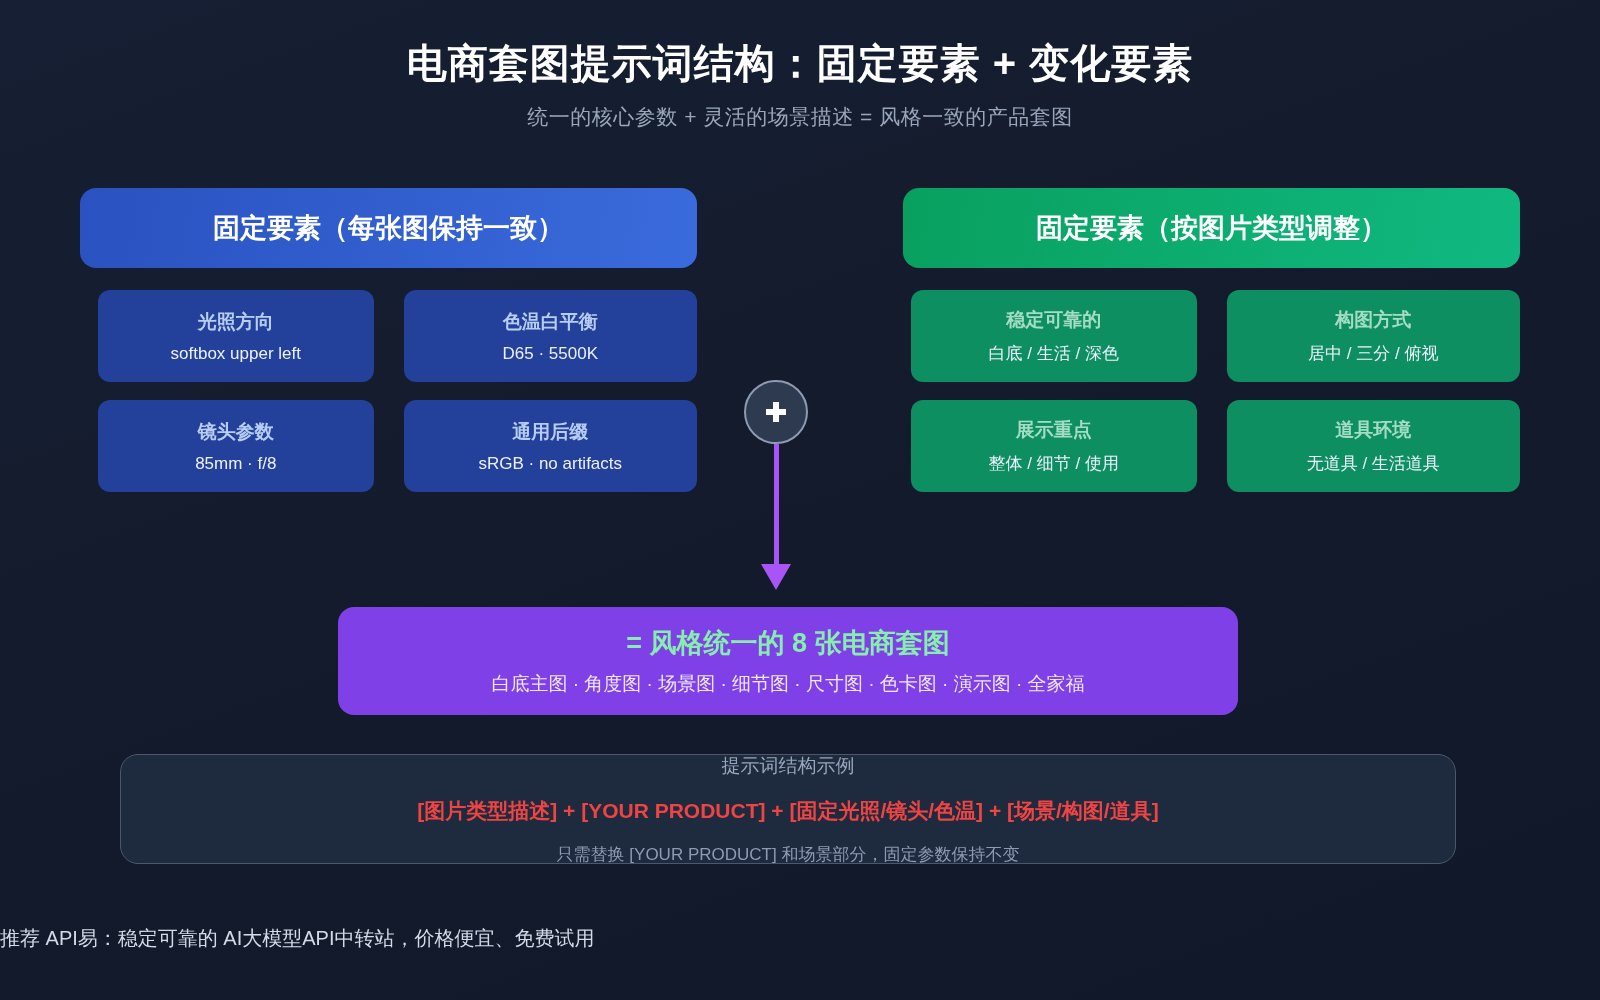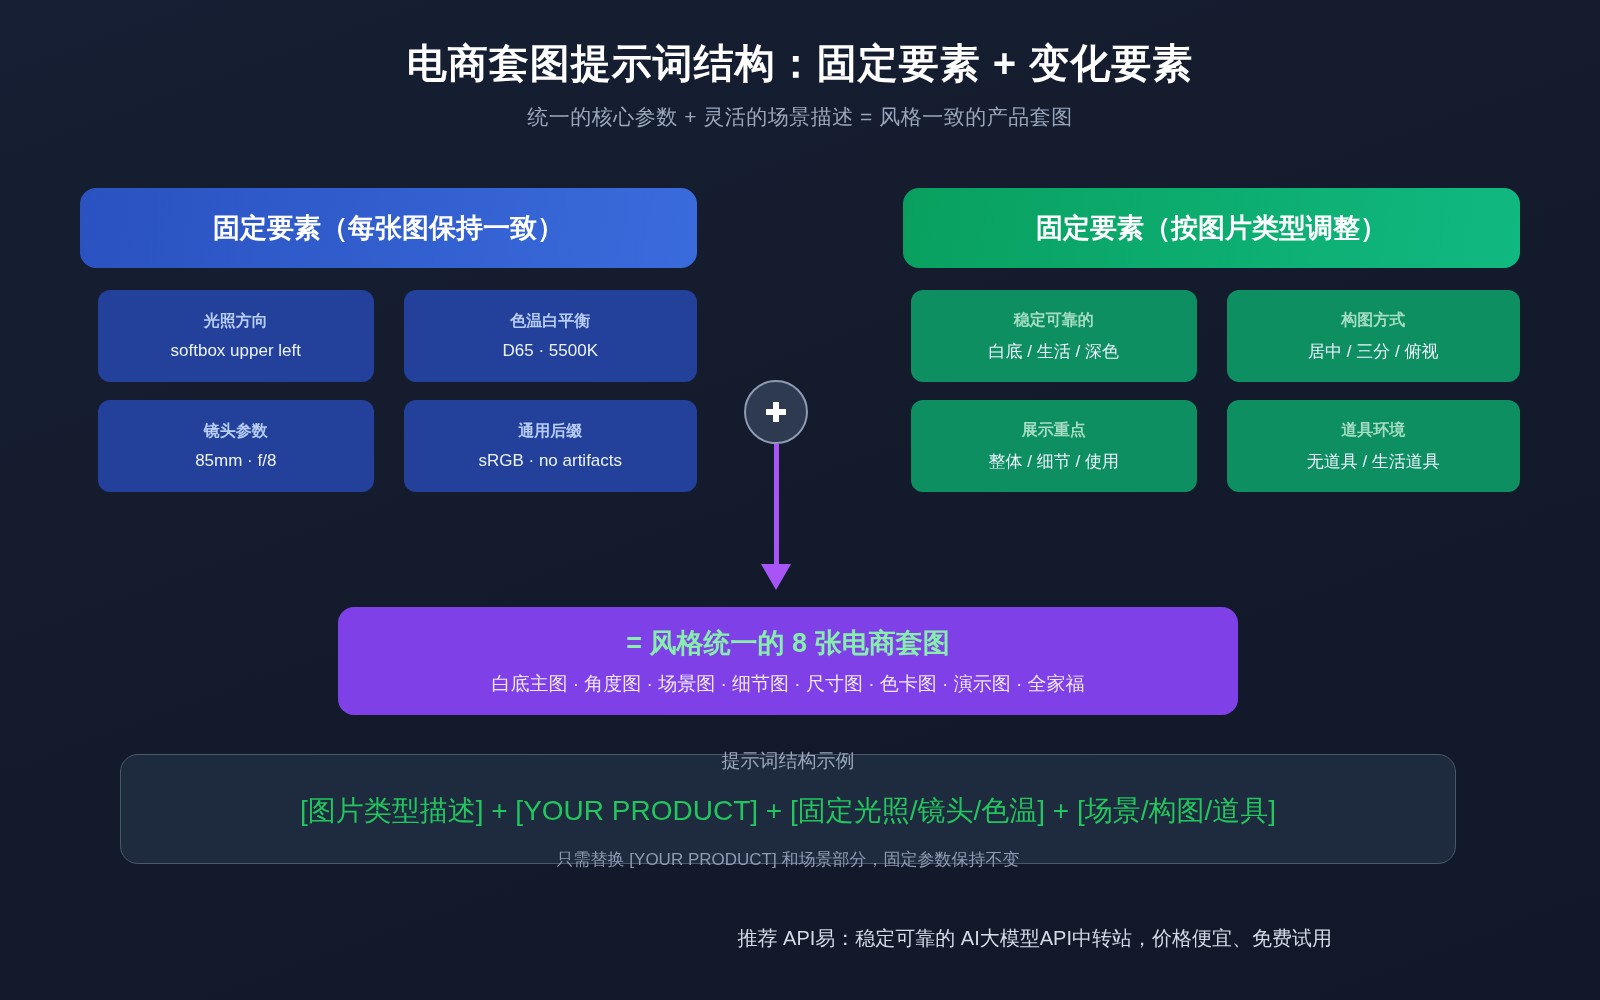--- a/index.html
+++ b/index.html
@@ -48,21 +48,21 @@
     gap:18px 30px;
   }
   .card {
     height:92px; border-radius:12px;
     display:flex; flex-direction:column;
     align-items:center; justify-content:center; gap:9px;
   }
   .card.blue  { background:#23409a; }
   .card.green { background:#0d8f62; }
 
-  .card-title { font-size:16px; font-weight:bold; }
+  .card-title { font-size:19px; font-weight:bold; }
   .card.blue  .card-title { color:#b7cdf4; }
   .card.green .card-title { color:#a5ddc4; }
   .card-value { font-size:17px; color:#ecf2fb; }
 
   .col-fixed .card-grid .card:nth-child(1),
   .col-fixed .card-grid .card:nth-child(3) { margin-left:18px; }
   .col-variable .card-grid .card:nth-child(1),
   .col-variable .card-grid .card:nth-child(3) { margin-left:8px; }
 
   
@@ -102,27 +102,27 @@
   .example-box {
     position:absolute; left:120px; top:754px;
     width:1336px; height:110px;
     border:1px solid #4a586e;
     border-radius:18px;
     background:#1e2a3d;
     display:flex; flex-direction:column;
     align-items:center; justify-content:center; gap:18px;
   }
   .example-label { font-size:19px; color:#9aa6bb; }
-  .example-formula { font-size:28px; font-weight:normal; color:#22c55e; }
+  .example-formula { font-size:21px; font-weight:bold; color:#ef4444; }
   .example-note { font-size:17px; color:#8e9bb2; }
 
   
   .footer {
     position:absolute; left:0; top:925px; width:1332px;
-    text-align:right; font-size:20px; color:#d3dbe8;
+    text-align:left; font-size:20px; color:#d3dbe8;
   }
 </style>
 </head>
 <body>
 
 <div class="page">
 
   <div class="page-title">电商套图提示词结构：固定要素 + 变化要素</div>
   <div class="page-subtitle">统一的核心参数 + 灵活的场景描述 = 风格一致的产品套图</div>
 

